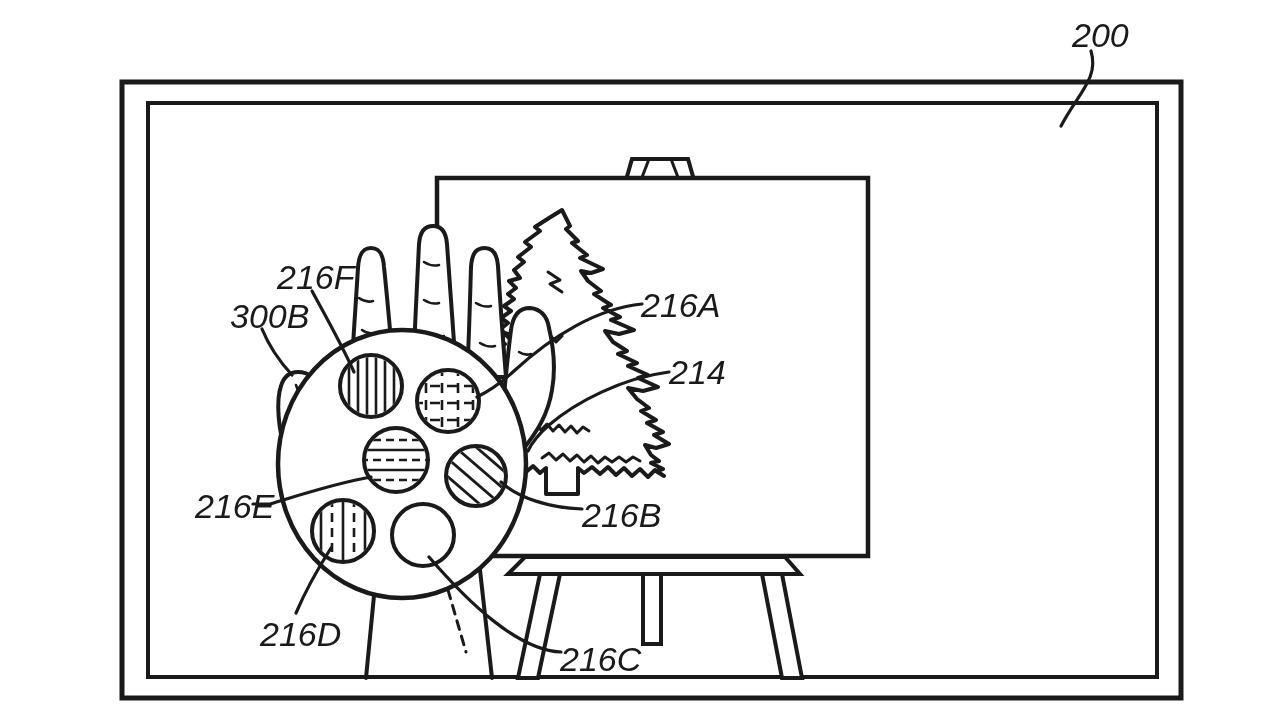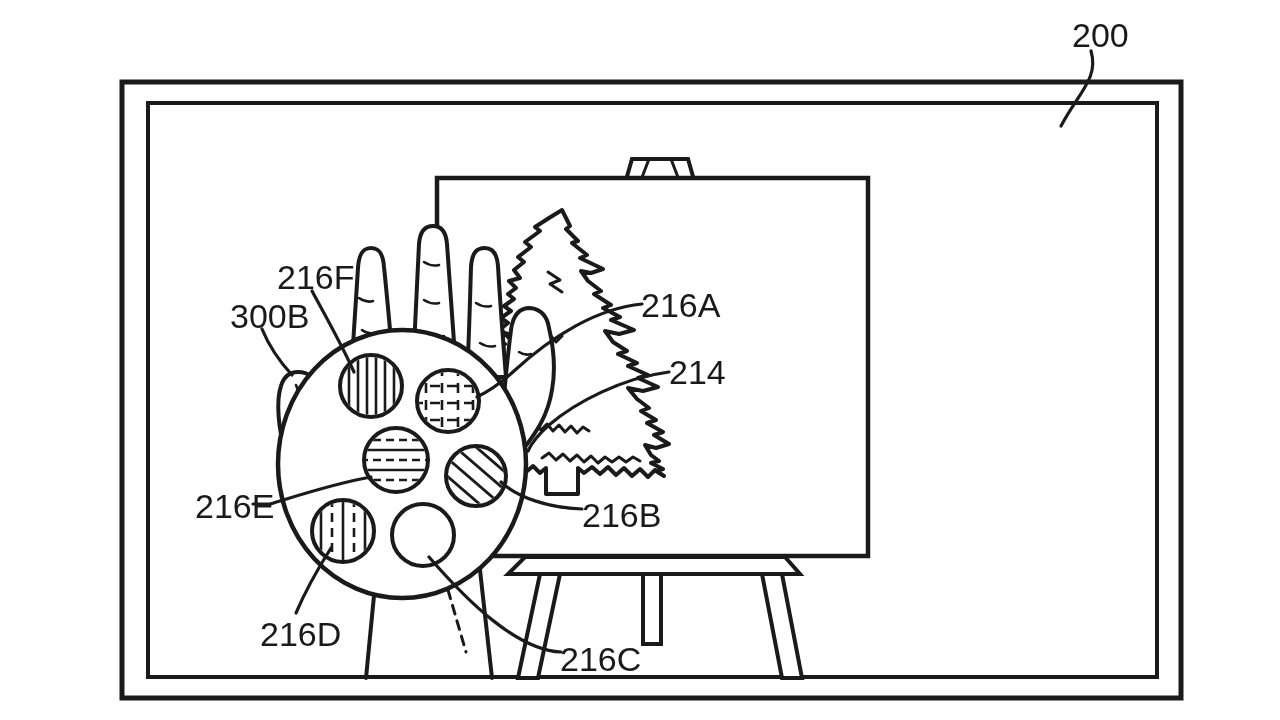--- a/index.html
+++ b/index.html
@@ -1,16 +1,16 @@
 <!DOCTYPE html>
 <html><head>
 <meta charset="utf-8">
 <style>
   html,body{margin:0;padding:0;background:#ffffff;}
-  .stage{position:relative;width:1280px;height:720px;background:#ffffff;overflow:hidden;}
+  .stage{position:relative;width:1280px;height:720px;background:#ffffff;overflow:hidden;font-style:italic;}
   svg{display:block;}
   .ref-label{font-family:"Liberation Sans","DejaVu Sans",sans-serif;font-size:34px;fill:#1a1a1a;}
 </style>
 </head>
 <body>
 
 <div class="stage">
 <svg width="1280" height="720" viewBox="0 0 1280 720">
   <defs>
     <clipPath id="clipF">

